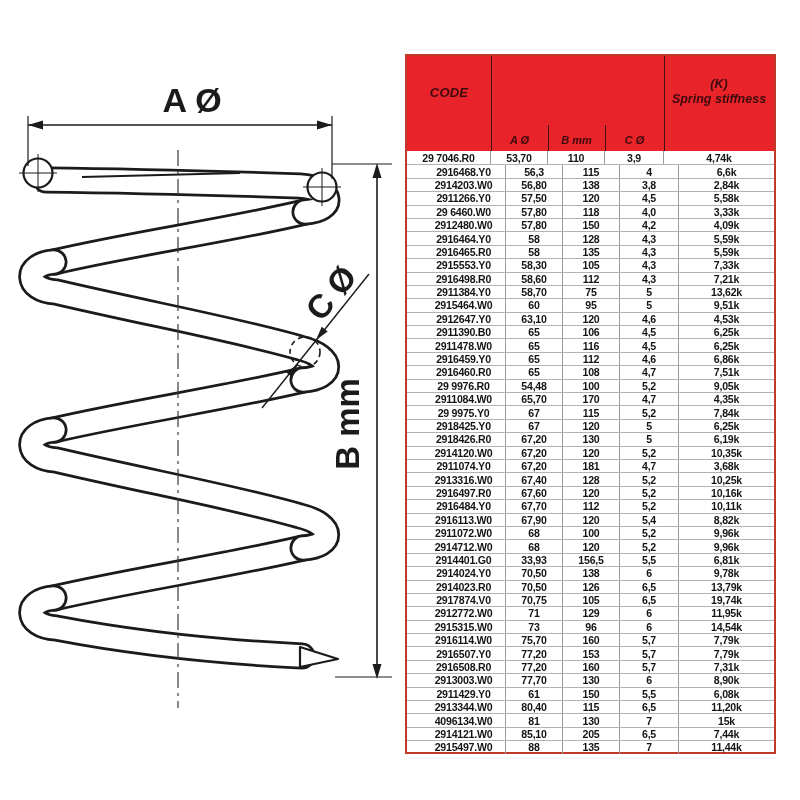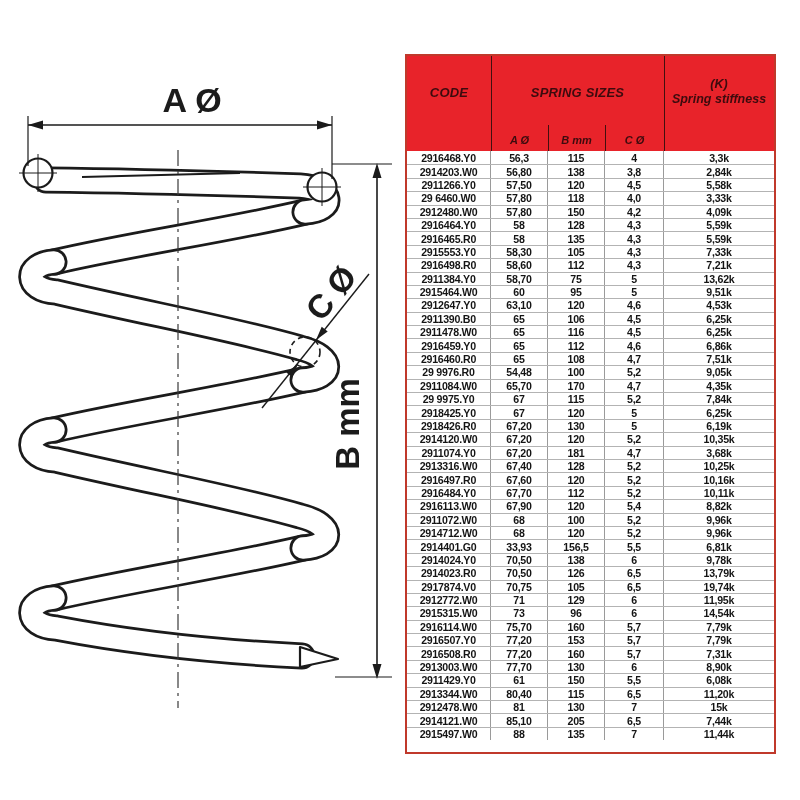--- a/index.html
+++ b/index.html
@@ -29,21 +29,21 @@
   .hsep{position:absolute;background:#42100f;width:1.5px;}
   .hsep-full{top:0;height:95px;}
   .hsep-short{top:69px;height:26px;}
   .sep1{left:83.5px;} .sep2{left:256.5px;} .sep3{left:140.5px;} .sep4{left:197.5px;}
   
   .tbody{width:100%;}
   .row{
     display:grid;grid-template-columns:84px 57px 57px 59px 1fr;
     height:13.4px;box-sizing:border-box;
   }
-  .row + .row{border-top:1px solid #b3b3b3;}
+  .row + .row{border-top:1px solid #b3b3b3;padding-left:15px;}
   .c{
     display:flex;align-items:center;justify-content:center;
     font-size:10.6px;font-weight:bold;color:#141414;letter-spacing:-0.25px;
     box-sizing:border-box;overflow:hidden;white-space:nowrap;
   }
   .c0,.c1,.c2,.c3{border-right:1px solid #9a9a9a;}
 </style>
 </head>
 <body>
 
@@ -106,40 +106,46 @@
   </g>
 
   <text x="192" y="112" text-anchor="middle" font-size="34" font-weight="600" fill="#1b1b1b" font-family="Liberation Sans, sans-serif">A Ø</text>
   <text transform="translate(359 424) rotate(-90)" text-anchor="middle" font-size="33" font-weight="600" fill="#1b1b1b" font-family="Liberation Sans, sans-serif">B mm</text>
   <text transform="translate(340 300) rotate(-51)" text-anchor="middle" font-size="33" font-weight="600" fill="#1b1b1b" font-family="Liberation Sans, sans-serif">C Ø</text>
 </svg>
 
 <div id="springTable">
   <div class="thead">
     <div class="h-main h-code">CODE</div>
-    <div class="h-main h-sizes">SPRING SIZES</div>
     <div class="h-main h-k">
       <div>(K)</div>
       <div>Spring stiffness</div>
     </div>
     <div class="h-sub h-sub-a">A Ø</div>
     <div class="h-sub h-sub-b">B mm</div>
     <div class="h-sub h-sub-c">C Ø</div>
     <div class="hsep hsep-full sep1"></div>
     <div class="hsep hsep-full sep2"></div>
     <div class="hsep hsep-short sep3"></div>
     <div class="hsep hsep-short sep4"></div>
   </div>
   <div class="tbody">
       <div class="row">
+      <div class="c c0">29 7046.R0</div>
+      <div class="c c1">53,70</div>
+      <div class="c c2">110</div>
+      <div class="c c3">3,9</div>
+      <div class="c c4">4,74k</div>
+    </div>
+      <div class="row">
       <div class="c c0">2916468.Y0</div>
       <div class="c c1">56,3</div>
       <div class="c c2">115</div>
       <div class="c c3">4</div>
-      <div class="c c4">3,3k</div>
+      <div class="c c4">6,6k</div>
     </div>
       <div class="row">
       <div class="c c0">2914203.W0</div>
       <div class="c c1">56,80</div>
       <div class="c c2">138</div>
       <div class="c c3">3,8</div>
       <div class="c c4">2,84k</div>
     </div>
       <div class="row">
       <div class="c c0">2911266.Y0</div>
@@ -408,21 +414,21 @@
       <div class="c c4">6,08k</div>
     </div>
       <div class="row">
       <div class="c c0">2913344.W0</div>
       <div class="c c1">80,40</div>
       <div class="c c2">115</div>
       <div class="c c3">6,5</div>
       <div class="c c4">11,20k</div>
     </div>
       <div class="row">
-      <div class="c c0">2912478.W0</div>
+      <div class="c c0">4096134.W0</div>
       <div class="c c1">81</div>
       <div class="c c2">130</div>
       <div class="c c3">7</div>
       <div class="c c4">15k</div>
     </div>
       <div class="row">
       <div class="c c0">2914121.W0</div>
       <div class="c c1">85,10</div>
       <div class="c c2">205</div>
       <div class="c c3">6,5</div>

